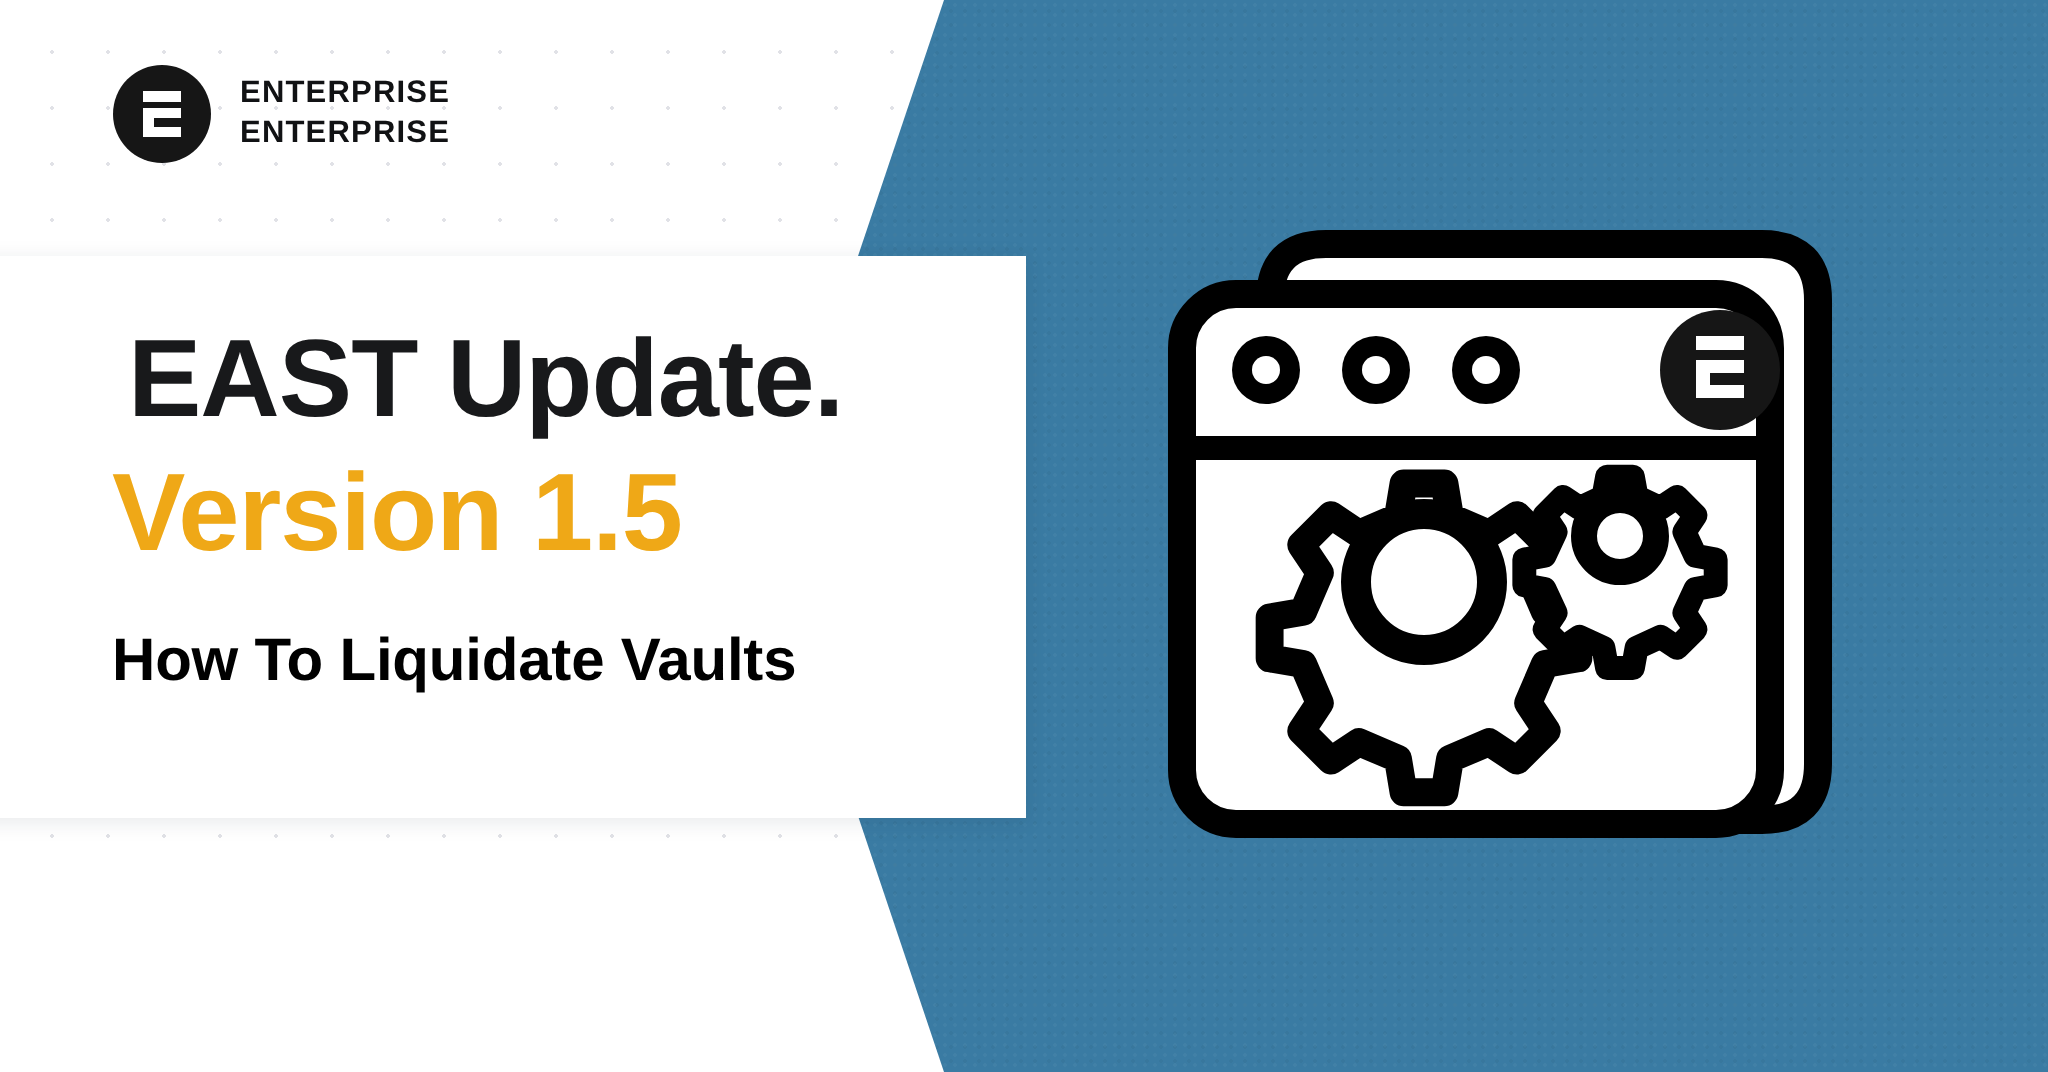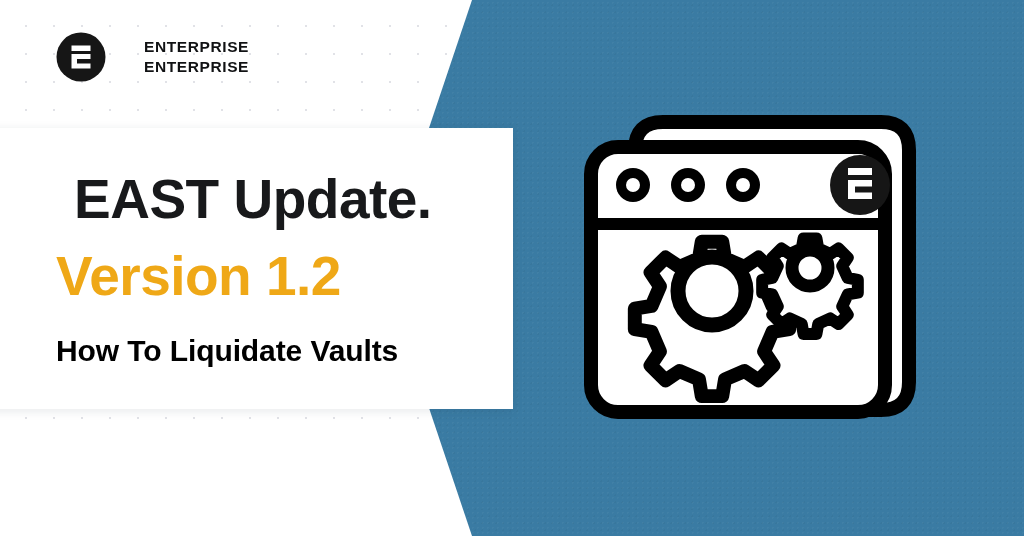--- a/index.html
+++ b/index.html
@@ -73,21 +73,20 @@
     gap: 1px;
   }
   .logo-words span {
     font-family: "Liberation Sans", sans-serif;
     font-weight: bold;
     font-size: 15.5px;
     letter-spacing: 0.6px;
     color: #111214;
     line-height: 1.18;
     white-space: nowrap;
-    margin-left: 24px;
   }
 
   
   .headline-card {
     position: absolute;
     left: -20px;
     top: 128px;
     width: 533px;
     height: 281px;
     background: #ffffff;
@@ -99,21 +98,21 @@
     top: 24px;
     right: 16px;
   }
   .h-line1 {
     font-family: "Liberation Sans", sans-serif;
     font-weight: bold;
     font-size: 55px;
     line-height: 1.06;
     color: #18191b;
     letter-spacing: -0.5px;
-    margin: 18px;
+    margin: 8px;
     white-space: nowrap;
   }
   .h-line2 {
     font-family: "Liberation Sans", sans-serif;
     font-weight: bold;
     font-size: 55px;
     line-height: 1.12;
     color: #EFA817;
     letter-spacing: -0.5px;
     margin: 6px 0 0 0;
@@ -162,21 +161,21 @@
     </span>
     <span class="logo-words">
       <span>ENTERPRISE</span>
       <span>ENTERPRISE</span>
     </span>
   </div>
 
   <div class="headline-card">
     <div class="headline-inner">
       <p class="h-line1">EAST Update.</p>
-      <p class="h-line2">Version 1.2</p>
+      <p class="h-line2">Version 1.5</p>
       <p class="h-line3">How To Liquidate Vaults</p>
     </div>
   </div>
 
   <div class="illustration">
     <svg viewBox="0 0 370 350" width="370" height="350" aria-hidden="true">
       <g>
         <path d="M60 58 Q60 30 88 30 L306 30 Q334 30 334 58 L334 290 Q334 318 306 318 L292 318" fill="#ffffff" stroke="#000000" stroke-width="14" stroke-linejoin="round" stroke-linecap="round"></path>
       </g>
 

